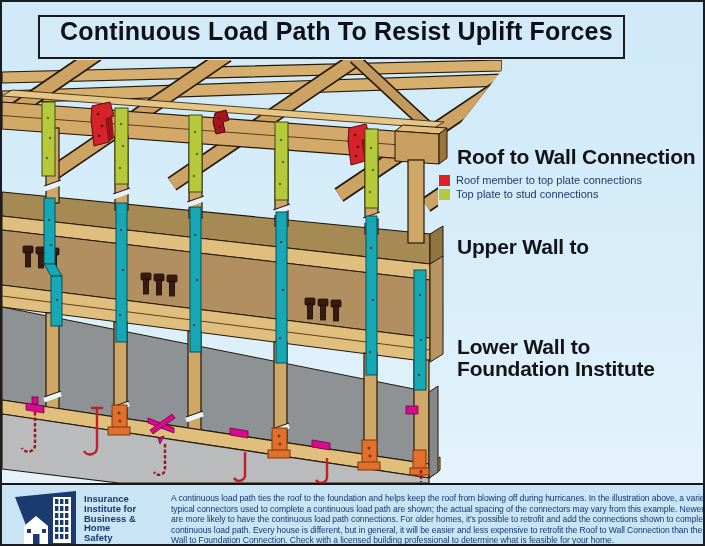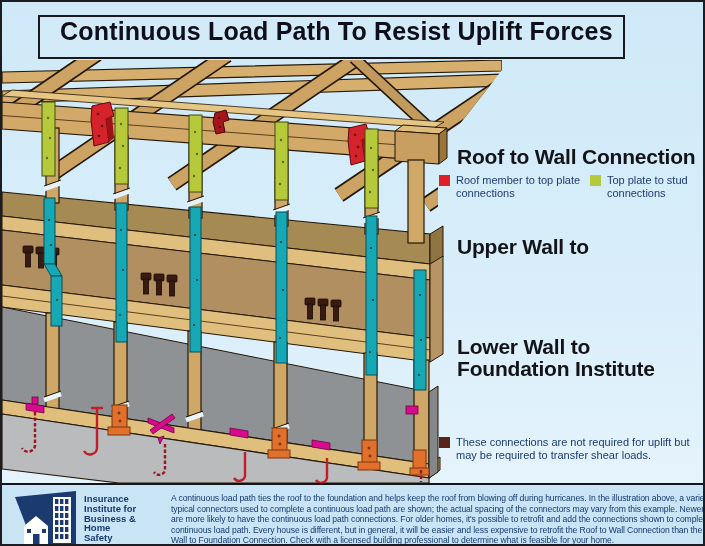--- a/index.html
+++ b/index.html
@@ -8,21 +8,21 @@
     border:2px solid #1c1d22;overflow:hidden;
     background:linear-gradient(180deg,#cfe9f8 0%,#d9eefa 55%,#e9f5fc 100%);}
   
   #titlebox{position:absolute;left:8px;top:13px;width:587px;height:44px;box-sizing:border-box;
     background:#d3ebf9;border:2px solid #181a20;display:flex;align-items:flex-start;margin-left:28px;}
   #titlebox h1{margin:0 0 0 20px;font-size:25px;font-weight:700;color:#0e0f1a;letter-spacing:.2px;}
   
   #art{position:absolute;left:0;top:58px;width:705px;height:423px;}
   
   .sec-h{position:absolute;left:455px;margin:0;font-size:21px;line-height:22px;font-weight:700;color:#131318;letter-spacing:-.2px;}
-  .leg{position:absolute;left:437px;display:flex;flex-direction:row;gap:7px;}
+  .leg{position:absolute;left:437px;display:flex;flex-direction:column;gap:1px;}
   .leg-row{display:flex;align-items:flex-start;}
   .sw{width:11px;height:11px;margin:1px 6px 0 0;flex:0 0 11px;}
   .leg-t{font-size:11px;line-height:13px;color:#1d3c6e;white-space:pre-line;}
   
   #footer{position:absolute;left:0;top:481px;width:705px;height:65px;box-sizing:border-box;
     background:#c9e5f5;border-top:2px solid #14161c;}
   #logo{position:absolute;left:12px;top:5px;display:flex;}
   #logo-text{margin-left:4px;margin-top:4px;font-size:9.5px;line-height:9.8px;font-weight:700;color:#17386e;}
   #footer-par{position:absolute;left:137px;top:8px;width:566px;font-size:8.6px;line-height:10.6px;
     letter-spacing:-.1px;color:#16386d;margin-left:32px;}
@@ -313,27 +313,20 @@
     <div class="leg-row">
       <span class="sw" style="background: rgb(181, 201, 59);"></span>
       <span class="leg-t">Top plate to stud connections</span>
     </div>
   </div>
 
   <h2 class="sec-h" style="top:234px">Upper Wall to</h2>
 
   <h2 class="sec-h" style="top:334px">Lower Wall to</h2>
   <h2 class="sec-h" style="top:356px">Foundation Institute</h2>
-  <div class="leg" style="top:434px">
-    <div class="leg-row">
-      <span class="sw" style="background: rgb(90, 35, 23);"></span>
-      <span class="leg-t">These connections are not required for uplift but
-may be required to transfer shear loads.</span>
-    </div>
-  </div>
 
   <div id="footer">
     <div id="logo">
       <svg width="66" height="58" viewBox="0 0 66 58">
         <polygon points="1,7 62,1 62,56 20,56" fill="#1b3a70"></polygon>
         <rect x="39" y="7" width="18" height="46" fill="#ffffff"></rect>
         <g fill="#1b3a70">
           <rect x="41" y="9" width="3.4" height="5"></rect>
             <rect x="46" y="9" width="3.4" height="5"></rect>
             <rect x="51" y="9" width="3.4" height="5"></rect>

